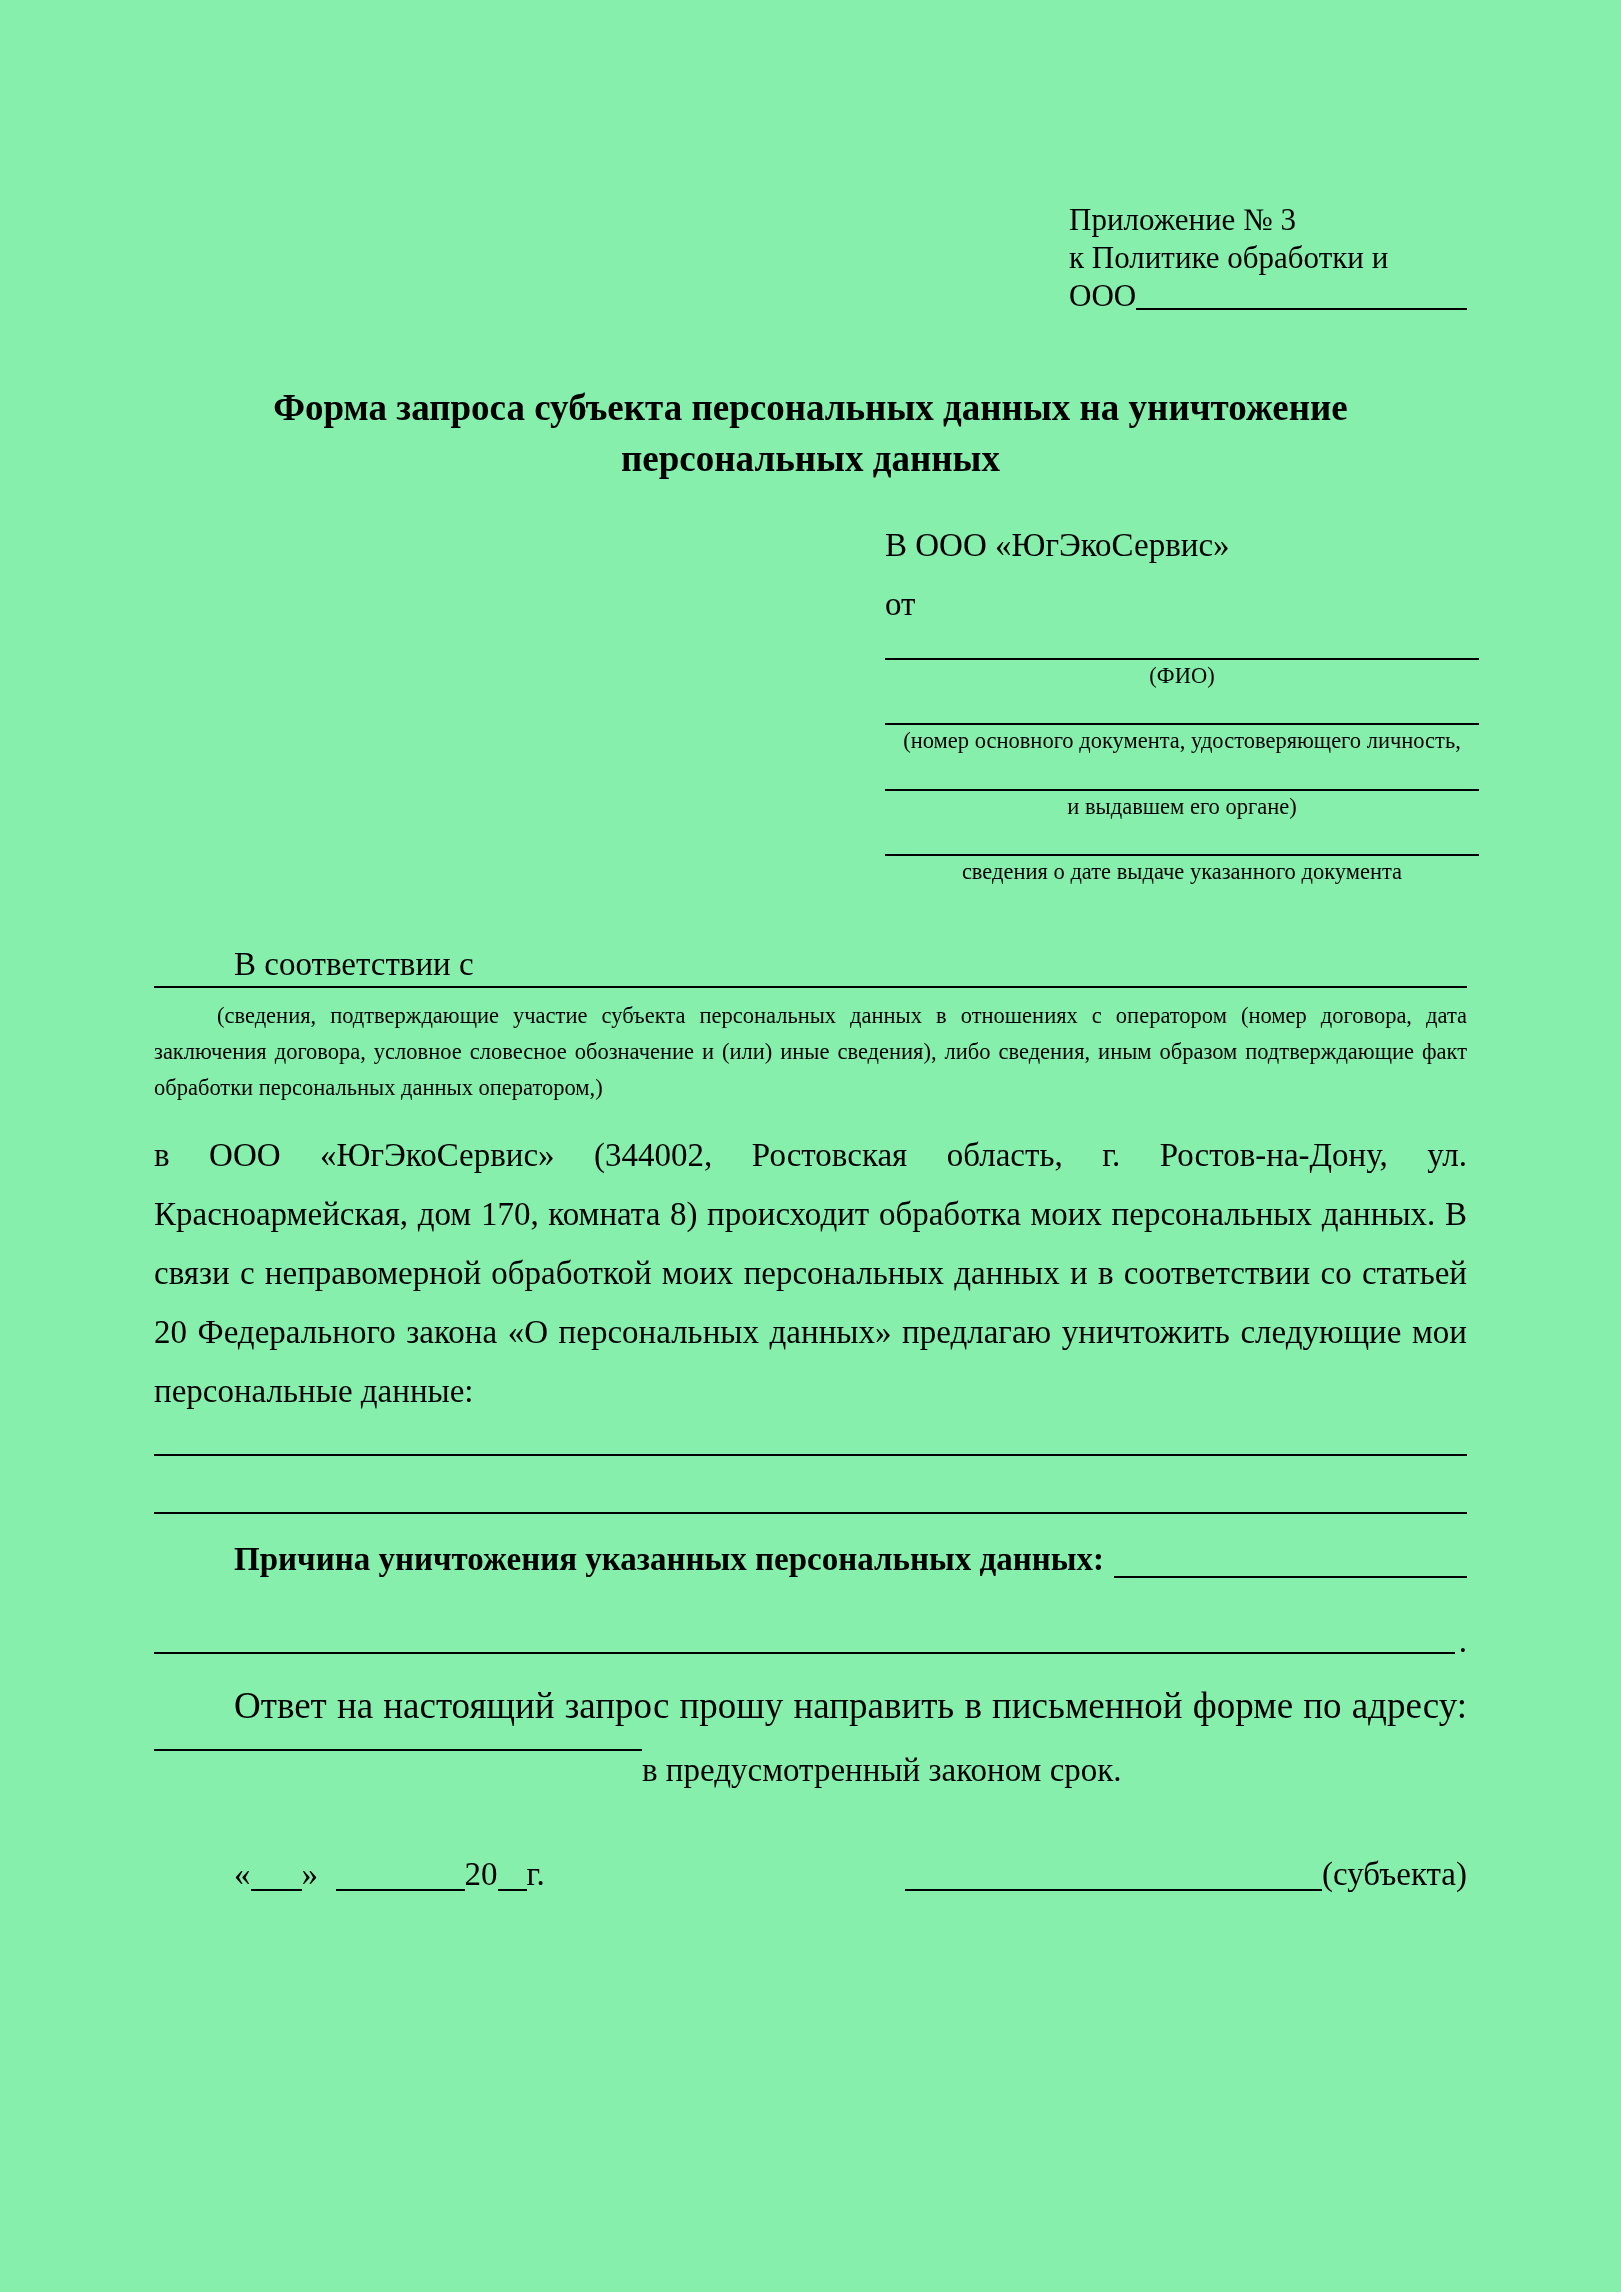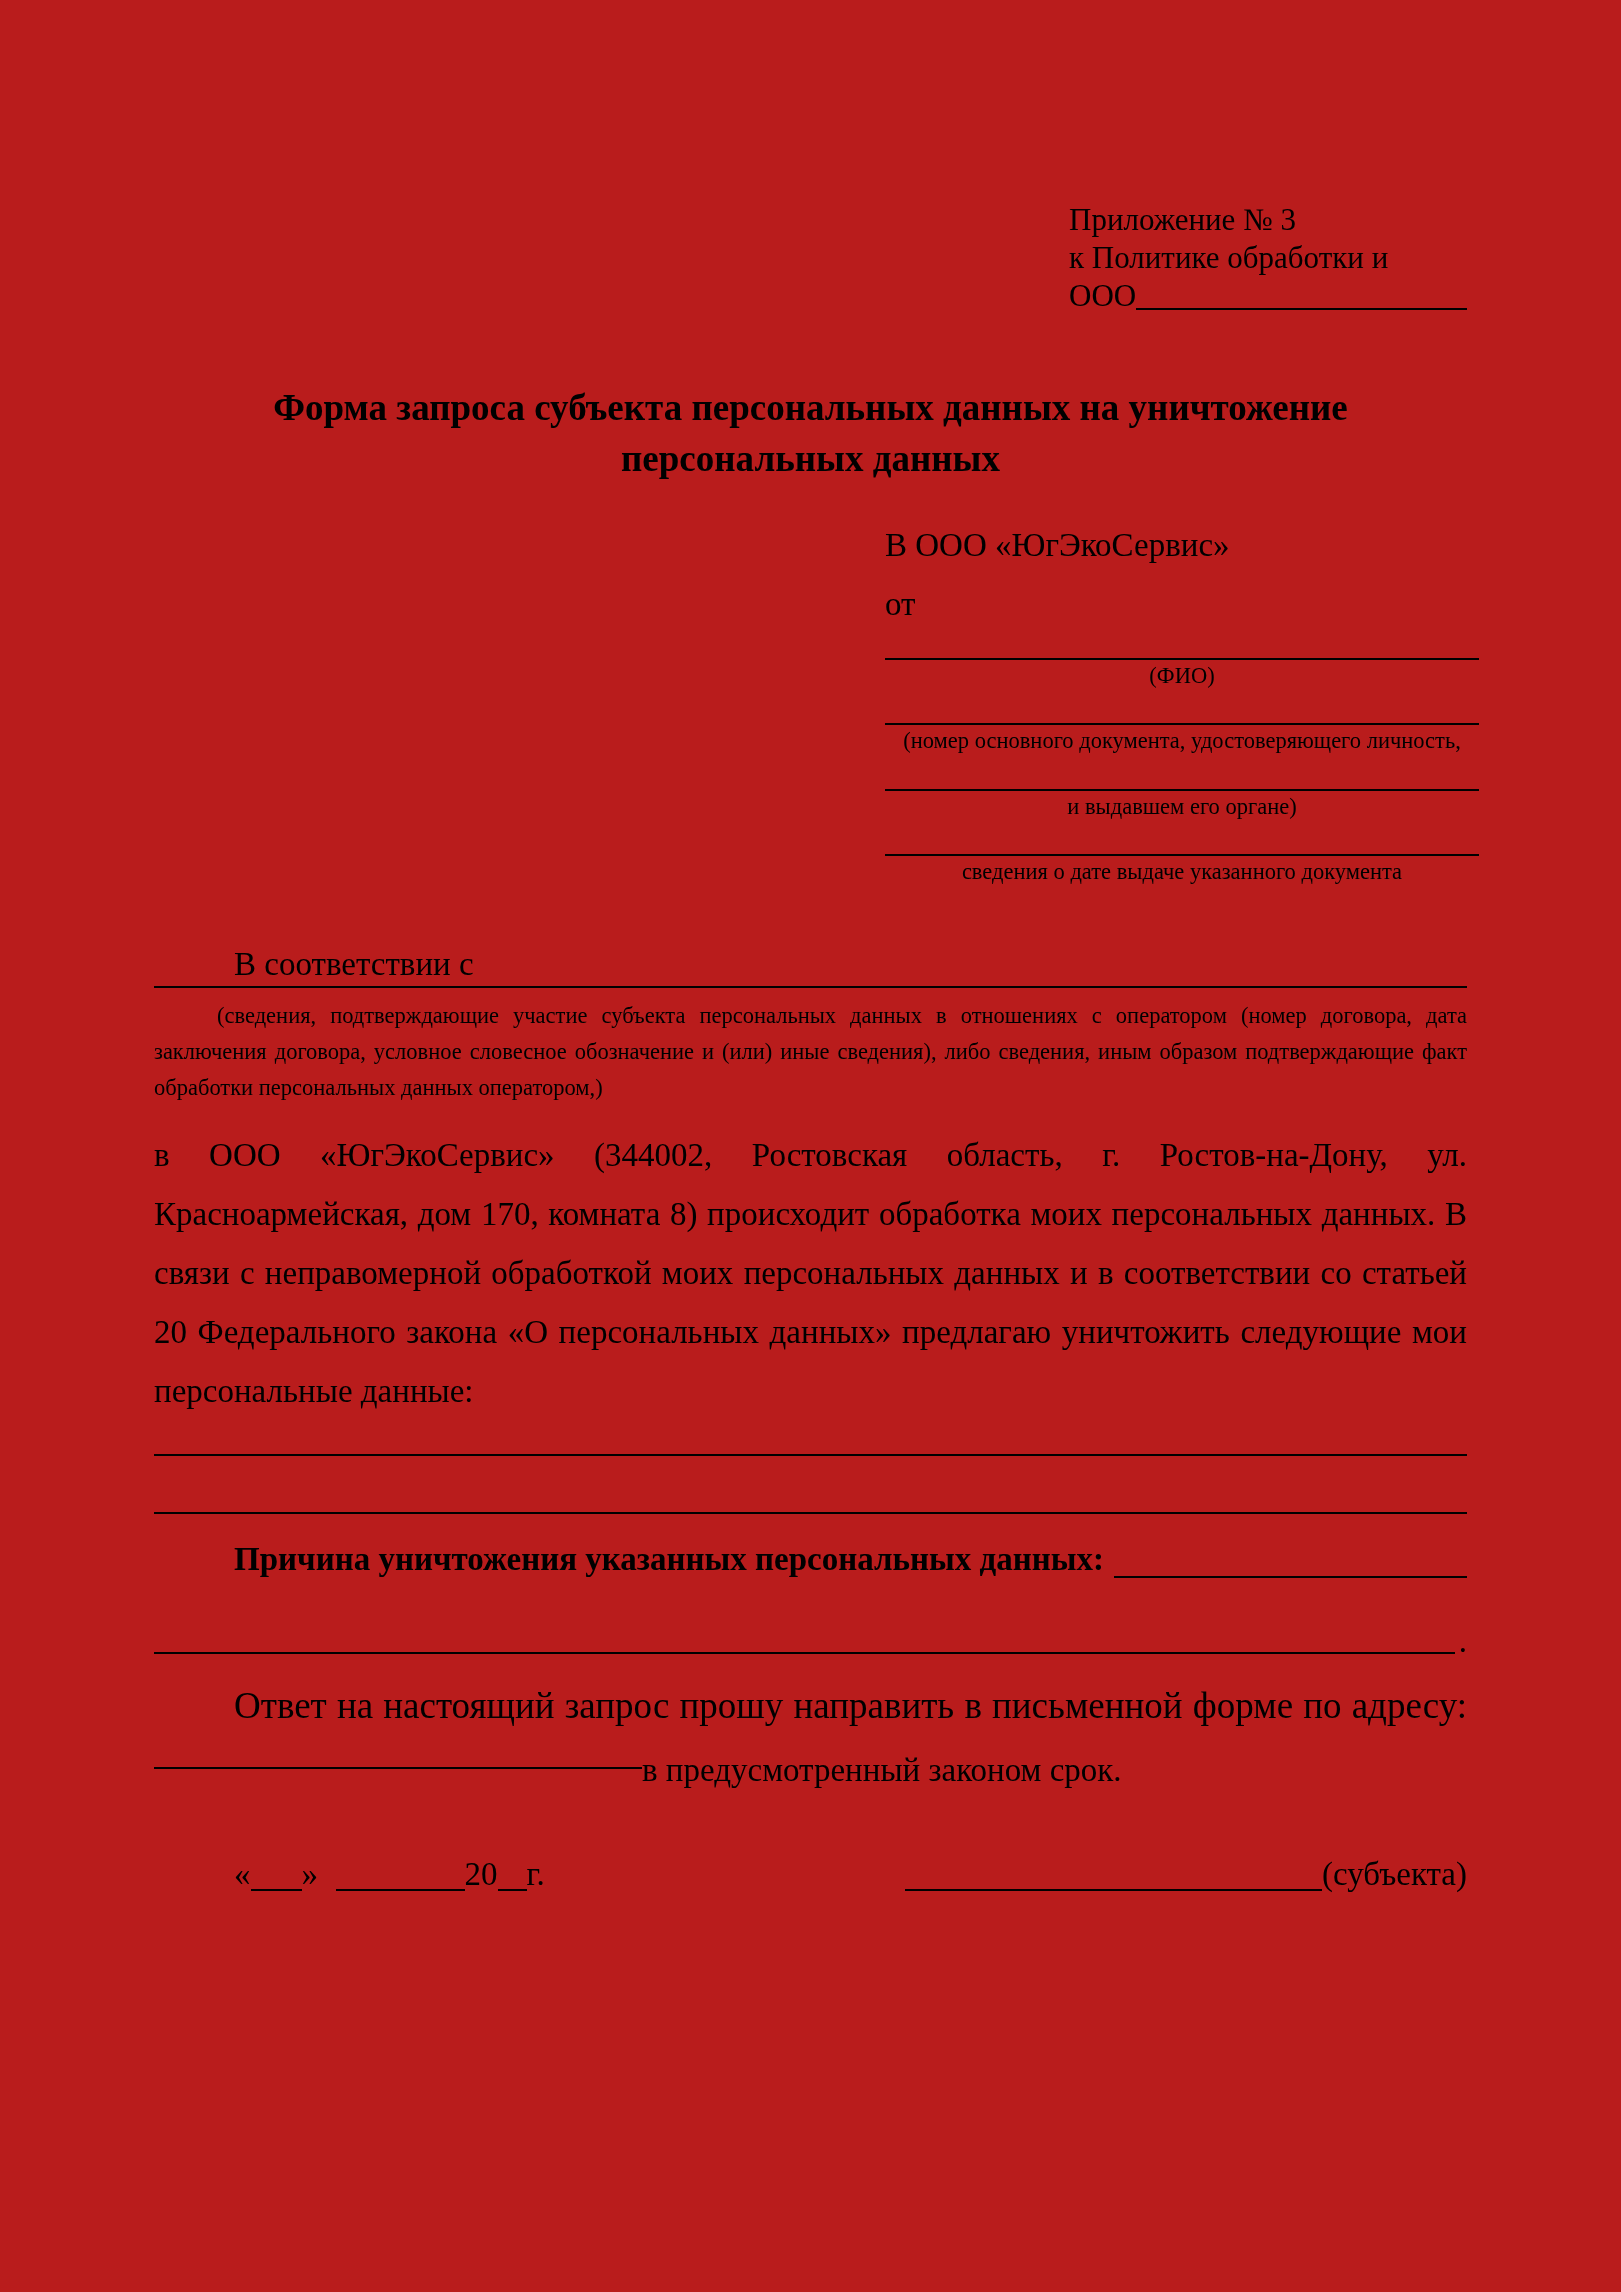--- a/index.html
+++ b/index.html
@@ -1,20 +1,20 @@
 <!DOCTYPE html>
 <html><head>
 <meta charset="utf-8">
 <style>
   html, body { margin: 0; padding: 0; background: #ffffff; }
   .page {
     position: relative;
     width: 1621px;
     height: 2293px;
-    background: #b91c1c;
+    background: #86efac;
     color: #000000;
     font-family: "Liberation Serif", "DejaVu Serif", serif;
     box-sizing: border-box;
     padding: 201px 154px 0 154px;
     overflow: hidden;
   }
   
   .appendix {
     margin-left: auto;
     width: 398px;
@@ -88,21 +88,21 @@
   .period-row .fill { flex: 1; border-bottom: 2.9px solid #000; margin-bottom: 6.9px; margin-right: 3.9px; }
 
   .reply-par {
     margin-top: 15.7px;
     font-size: 37px;
     line-height: 59px;
     text-align: justify;
     text-align-last: justify;
     text-indent: 80px;
   }
-  .reply-line2 { display: flex; align-items: center; margin-top: 13.7px; font-size: 33px; line-height: 43px; }
+  .reply-line2 { display: flex; align-items: flex-start; margin-top: 13.7px; font-size: 33px; line-height: 43px; }
   .reply-line2 .blank { width: 488px; margin-bottom: 5.9px; flex: none; }
 
   .bottom-row {
     display: flex;
     justify-content: space-between;
     align-items: flex-end;
     margin-top: 61px;
     font-size: 33px;
     line-height: 43px;
   }

